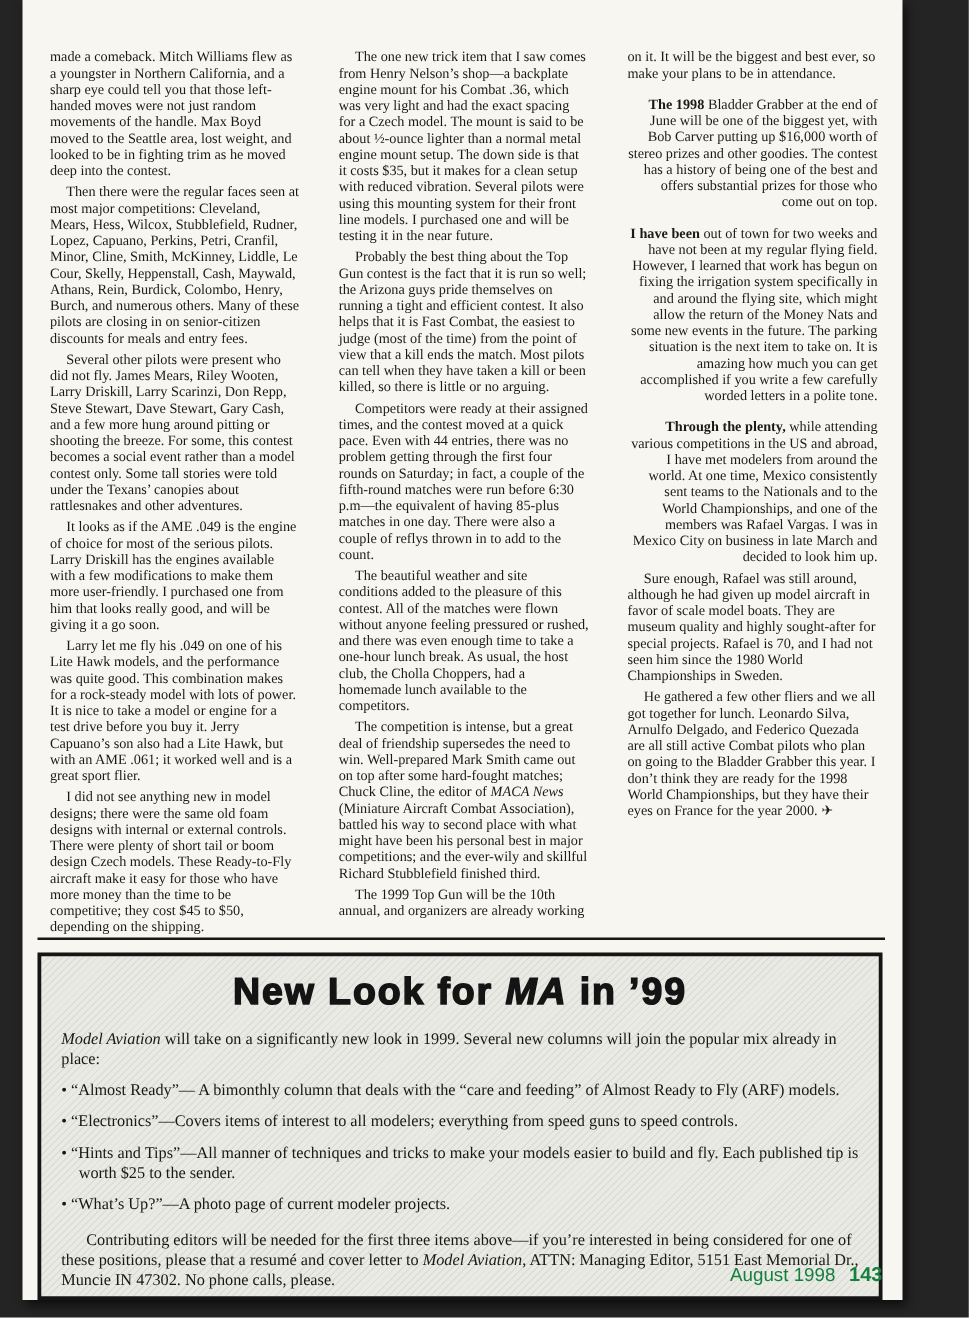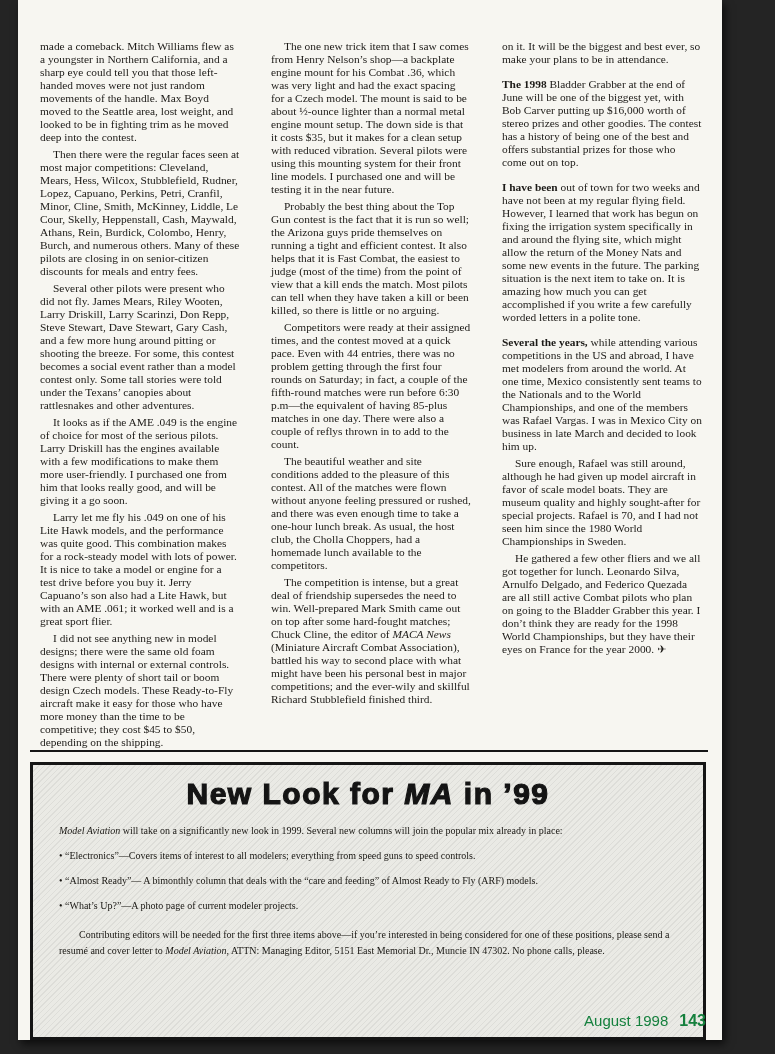--- a/index.html
+++ b/index.html
@@ -16,21 +16,21 @@
     background:#f7f6f1;
     box-shadow:3px 4px 8px rgba(0,0,0,.65);
   }
   .cols {
     position:absolute; left:18px; top:36px; width:670px;
     display:flex; gap:23px;
   }
   .col { width:212px; font-size:11.4px; line-height:13px; }
   .col p { margin:4px; }
   .col p.ind { text-indent:13px; }
-  .col p.blk { margin-top:12px; }
+  .col p.blk { margin-top:12px;text-align:right; }
   b.lead { font-weight:bold; }
   .endmark { font-size:11px; margin-left:3px; }
 
   .rule {
     position:absolute; left:12px; top:750px; width:678px; height:2px;
     background:#161616;
   }
   .box {
     position:absolute; left:12px; top:762px; width:676px; height:278px;
     border:3px solid #151515;
@@ -40,21 +40,21 @@
     overflow:hidden;
   }
   .box-title {
     text-align:center;
     font-family:"Liberation Sans", sans-serif;
     font-weight:bold; font-size:30px; letter-spacing:1.5px;
     color:#141414;
     -webkit-text-stroke:1.2px #141414;
     margin-top:4px;
   }
-  .box-body { font-size:10px; line-height:16px; margin-top:12px; color:#191713;margin-left:10px; }
+  .box-body { font-size:13px; line-height:16px; margin-top:12px; color:#191713; }
   .box-body p { margin:0; }
   .box-body .intro { margin-top:2px; }
   .box-body .bullet { margin-top:9px; padding-left:14px; text-indent:-14px; }
   .box-body .closing { margin-top:13px; text-indent:20px; }
 
   .footer {
     position:absolute; right:16px; top:1012px;
     font-family:"Liberation Sans", sans-serif;
     font-size:15px; color:#15803d;
     white-space:nowrap;
@@ -76,43 +76,45 @@
       <p class="ind">Larry let me fly his .049 on one of his Lite Hawk models, and the performance was quite good. This combination makes for a rock-steady model with lots of power. It is nice to take a model or engine for a test drive before you buy it. Jerry Capuano’s son also had a Lite Hawk, but with an AME .061; it worked well and is a great sport flier.</p>
       <p class="ind">I did not see anything new in model designs; there were the same old foam designs with internal or external controls. There were plenty of short tail or boom design Czech models. These Ready-to-Fly aircraft make it easy for those who have more money than the time to be competitive; they cost $45 to $50, depending on the shipping.</p>
     </div>
 
     <div class="col">
       <p class="ind">The one new trick item that I saw comes from Henry Nelson’s shop—a backplate engine mount for his Combat .36, which was very light and had the exact spacing for a Czech model. The mount is said to be about ½-ounce lighter than a normal metal engine mount setup. The down side is that it costs $35, but it makes for a clean setup with reduced vibration. Several pilots were using this mounting system for their front line models. I purchased one and will be testing it in the near future.</p>
       <p class="ind">Probably the best thing about the Top Gun contest is the fact that it is run so well; the Arizona guys pride themselves on running a tight and efficient contest. It also helps that it is Fast Combat, the easiest to judge (most of the time) from the point of view that a kill ends the match. Most pilots can tell when they have taken a kill or been killed, so there is little or no arguing.</p>
       <p class="ind">Competitors were ready at their assigned times, and the contest moved at a quick pace. Even with 44 entries, there was no problem getting through the first four rounds on Saturday; in fact, a couple of the fifth-round matches were run before 6:30 p.m—the equivalent of having 85-plus matches in one day. There were also a couple of reflys thrown in to add to the count.</p>
       <p class="ind">The beautiful weather and site conditions added to the pleasure of this contest. All of the matches were flown without anyone feeling pressured or rushed, and there was even enough time to take a one-hour lunch break. As usual, the host club, the Cholla Choppers, had a homemade lunch available to the competitors.</p>
       <p class="ind"><span>The competition is intense, but a great deal of friendship supersedes the need to win. Well-prepared Mark Smith came out on top after some hard-fought matches; Chuck Cline, the editor of </span><i>MACA News</i><span> (Miniature Aircraft Combat Association), battled his way to second place with what might have been his personal best in major competitions; and the ever-wily and skillful Richard Stubblefield finished third.</span></p>
+      <p class="ind">The 1999 Top Gun will be the 10th annual, and organizers are already working</p>
     </div>
 
     <div class="col">
       <p>on it. It will be the biggest and best ever, so make your plans to be in attendance.</p>
       <p class="blk"><b class="lead">The 1998</b><span> Bladder Grabber at the end of June will be one of the biggest yet, with Bob Carver putting up $16,000 worth of stereo prizes and other goodies. The contest has a history of being one of the best and offers substantial prizes for those who come out on top.</span></p>
       <p class="blk"><b class="lead">I have been</b><span> out of town for two weeks and have not been at my regular flying field. However, I learned that work has begun on fixing the irrigation system specifically in and around the flying site, which might allow the return of the Money Nats and some new events in the future. The parking situation is the next item to take on. It is amazing how much you can get accomplished if you write a few carefully worded letters in a polite tone.</span></p>
-      <p class="blk"><b class="lead">Several the years,</b><span> while attending various competitions in the US and abroad, I have met modelers from around the world. At one time, Mexico consistently sent teams to the Nationals and to the World Championships, and one of the members was Rafael Vargas. I was in Mexico City on business in late March and decided to look him up.</span></p>
+      <p class="blk"><b class="lead">Through the plenty,</b><span> while attending various competitions in the US and abroad, I have met modelers from around the world. At one time, Mexico consistently sent teams to the Nationals and to the World Championships, and one of the members was Rafael Vargas. I was in Mexico City on business in late March and decided to look him up.</span></p>
       <p class="ind">Sure enough, Rafael was still around, although he had given up model aircraft in favor of scale model boats. They are museum quality and highly sought-after for special projects. Rafael is 70, and I had not seen him since the 1980 World Championships in Sweden.</p>
       <p class="ind"><span>He gathered a few other fliers and we all got together for lunch. Leonardo Silva, Arnulfo Delgado, and Federico Quezada are all still active Combat pilots who plan on going to the Bladder Grabber this year. I don’t think they are ready for the 1998 World Championships, but they have their eyes on France for the year 2000.</span><span class="endmark">✈</span></p>
     </div>
 
   </div>
 
   <div class="rule"></div>
 
   <div class="box">
     <div class="box-title"><span>New Look for </span><i>MA</i><span> in ’99</span></div>
     <div class="box-body">
       <p class="intro"><i>Model Aviation</i><span> will take on a significantly new look in 1999. Several new columns will join the popular mix already in place:</span></p>
+      <p class="bullet">• “Almost Ready”— A bimonthly column that deals with the “care and feeding” of Almost Ready to Fly (ARF) models.</p>
       <p class="bullet">• “Electronics”—Covers items of interest to all modelers; everything from speed guns to speed controls.</p>
-      <p class="bullet">• “Almost Ready”— A bimonthly column that deals with the “care and feeding” of Almost Ready to Fly (ARF) models.</p>
+      <p class="bullet">• “Hints and Tips”—All manner of techniques and tricks to make your models easier to build and fly. Each published tip is worth $25 to the sender.</p>
       <p class="bullet">• “What’s Up?”—A photo page of current modeler projects.</p>
-      <p class="closing"><span>Contributing editors will be needed for the first three items above—if you’re interested in being considered for one of these positions, please send a resumé and cover letter to </span><i>Model Aviation</i><span>, ATTN: Managing Editor, 5151 East Memorial Dr., Muncie IN 47302. No phone calls, please.</span></p>
+      <p class="closing"><span>Contributing editors will be needed for the first three items above—if you’re interested in being considered for one of these positions, please that a resumé and cover letter to </span><i>Model Aviation</i><span>, ATTN: Managing Editor, 5151 East Memorial Dr., Muncie IN 47302. No phone calls, please.</span></p>
     </div>
   </div>
 
   <div class="footer">
     <span>August 1998</span><span class="pg">143</span>
   </div>
 
 </div>
 
 </body></html>

